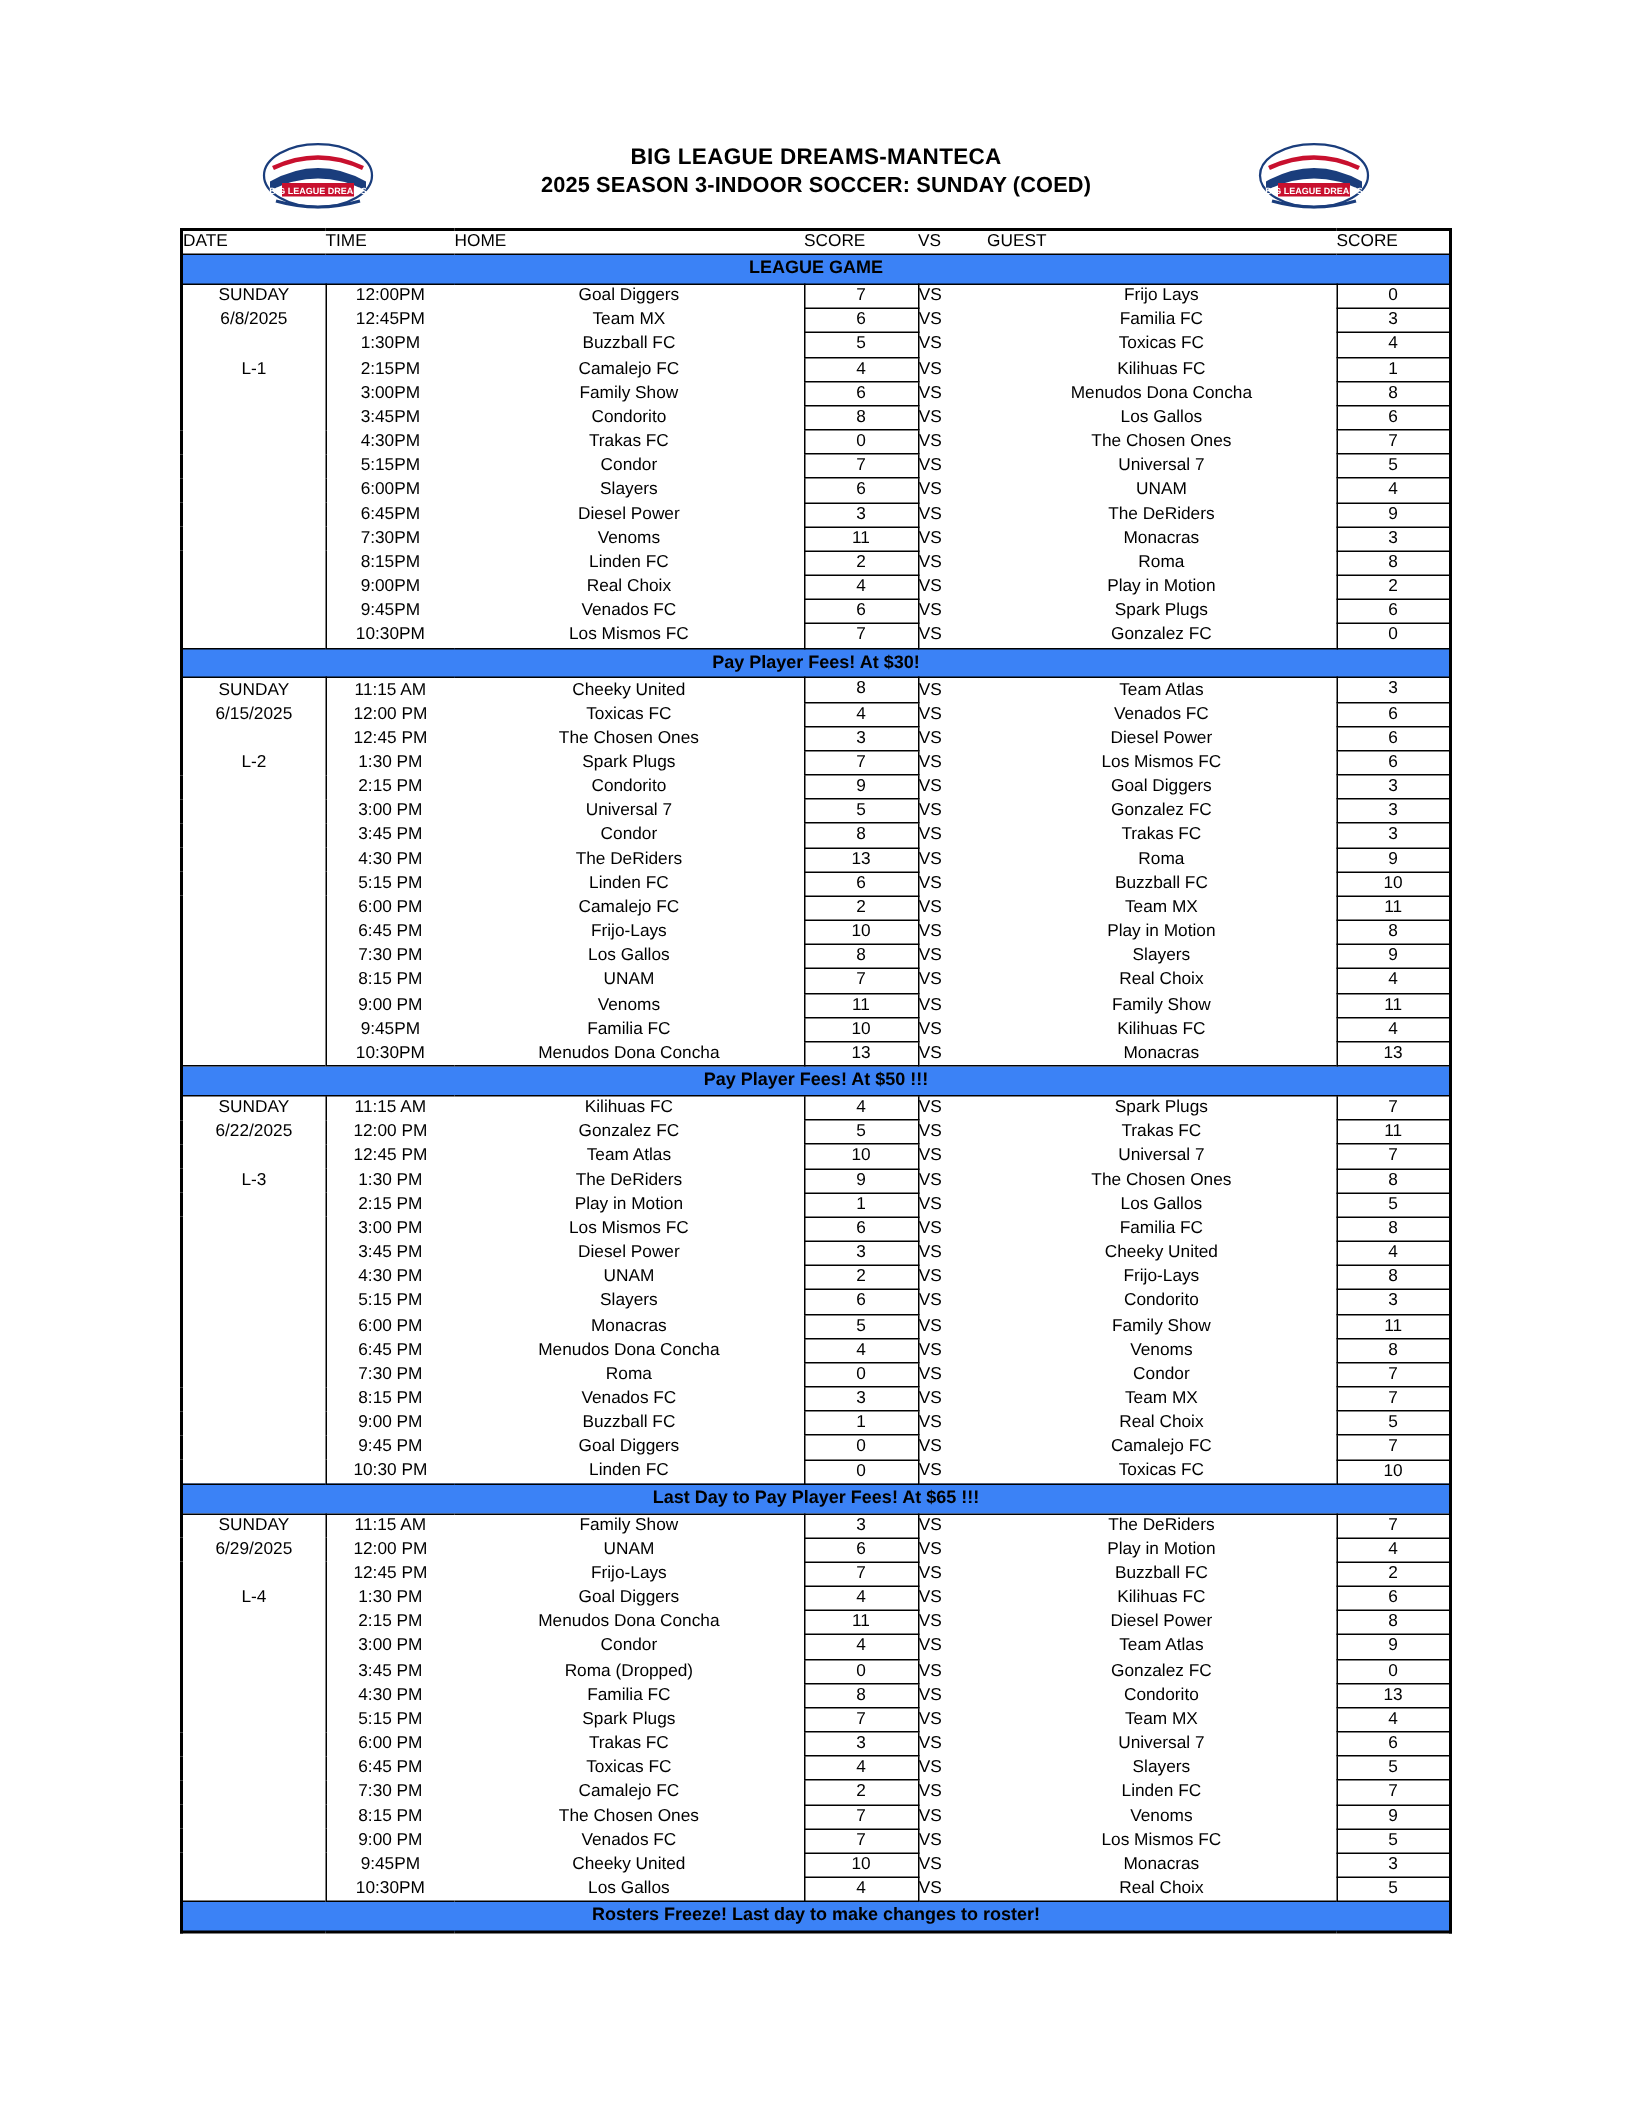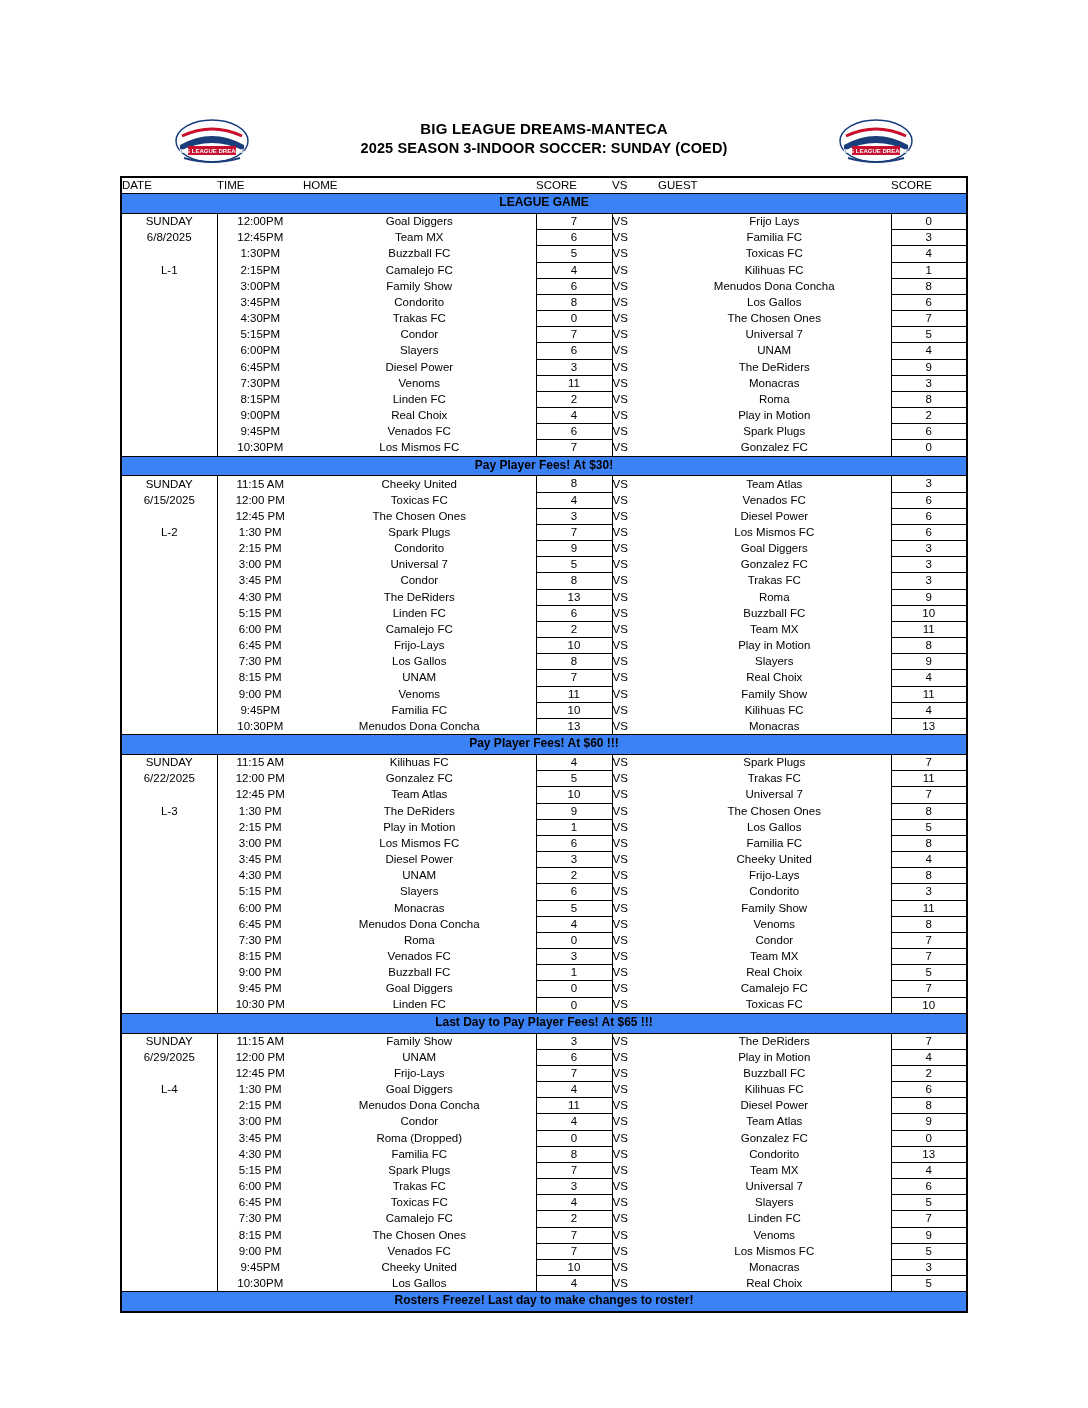--- a/index.html
+++ b/index.html
@@ -12,21 +12,21 @@
     height: 1408px;
     font-family: "Liberation Sans", sans-serif;
     color: #000000;
     -webkit-font-smoothing: antialiased;
   }
   .page {
     position: relative;
     width: 1088px;
     height: 1408px;
     box-sizing: border-box;
-    padding: 120px 120px 0 120px;
+    padding: 96px 120px 0 120px;
   }
   
   .doc-header {
     position: relative;
     height: 56px;
   }
   .title-block {
     text-align: center;
     line-height: 1.25;
   }
@@ -456,21 +456,21 @@
         <tr class="game">
           <td class="c-date"></td>
           <td class="c-time">10:30PM</td>
           <td class="c-home">Menudos Dona Concha</td>
           <td class="c-score">13</td>
           <td class="c-vs">VS</td>
           <td class="c-guest">Monacras</td>
           <td class="c-gscore">13</td>
         </tr>
         <tr class="banner">
-          <td colspan="7">Pay Player Fees! At $60 !!!</td>
+          <td colspan="7">Pay Player Fees! At $50 !!!</td>
         </tr>
         <tr class="game">
           <td class="c-date">SUNDAY</td>
           <td class="c-time">11:15 AM</td>
           <td class="c-home">Kilihuas FC</td>
           <td class="c-score">4</td>
           <td class="c-vs">VS</td>
           <td class="c-guest">Spark Plugs</td>
           <td class="c-gscore">7</td>
         </tr>

